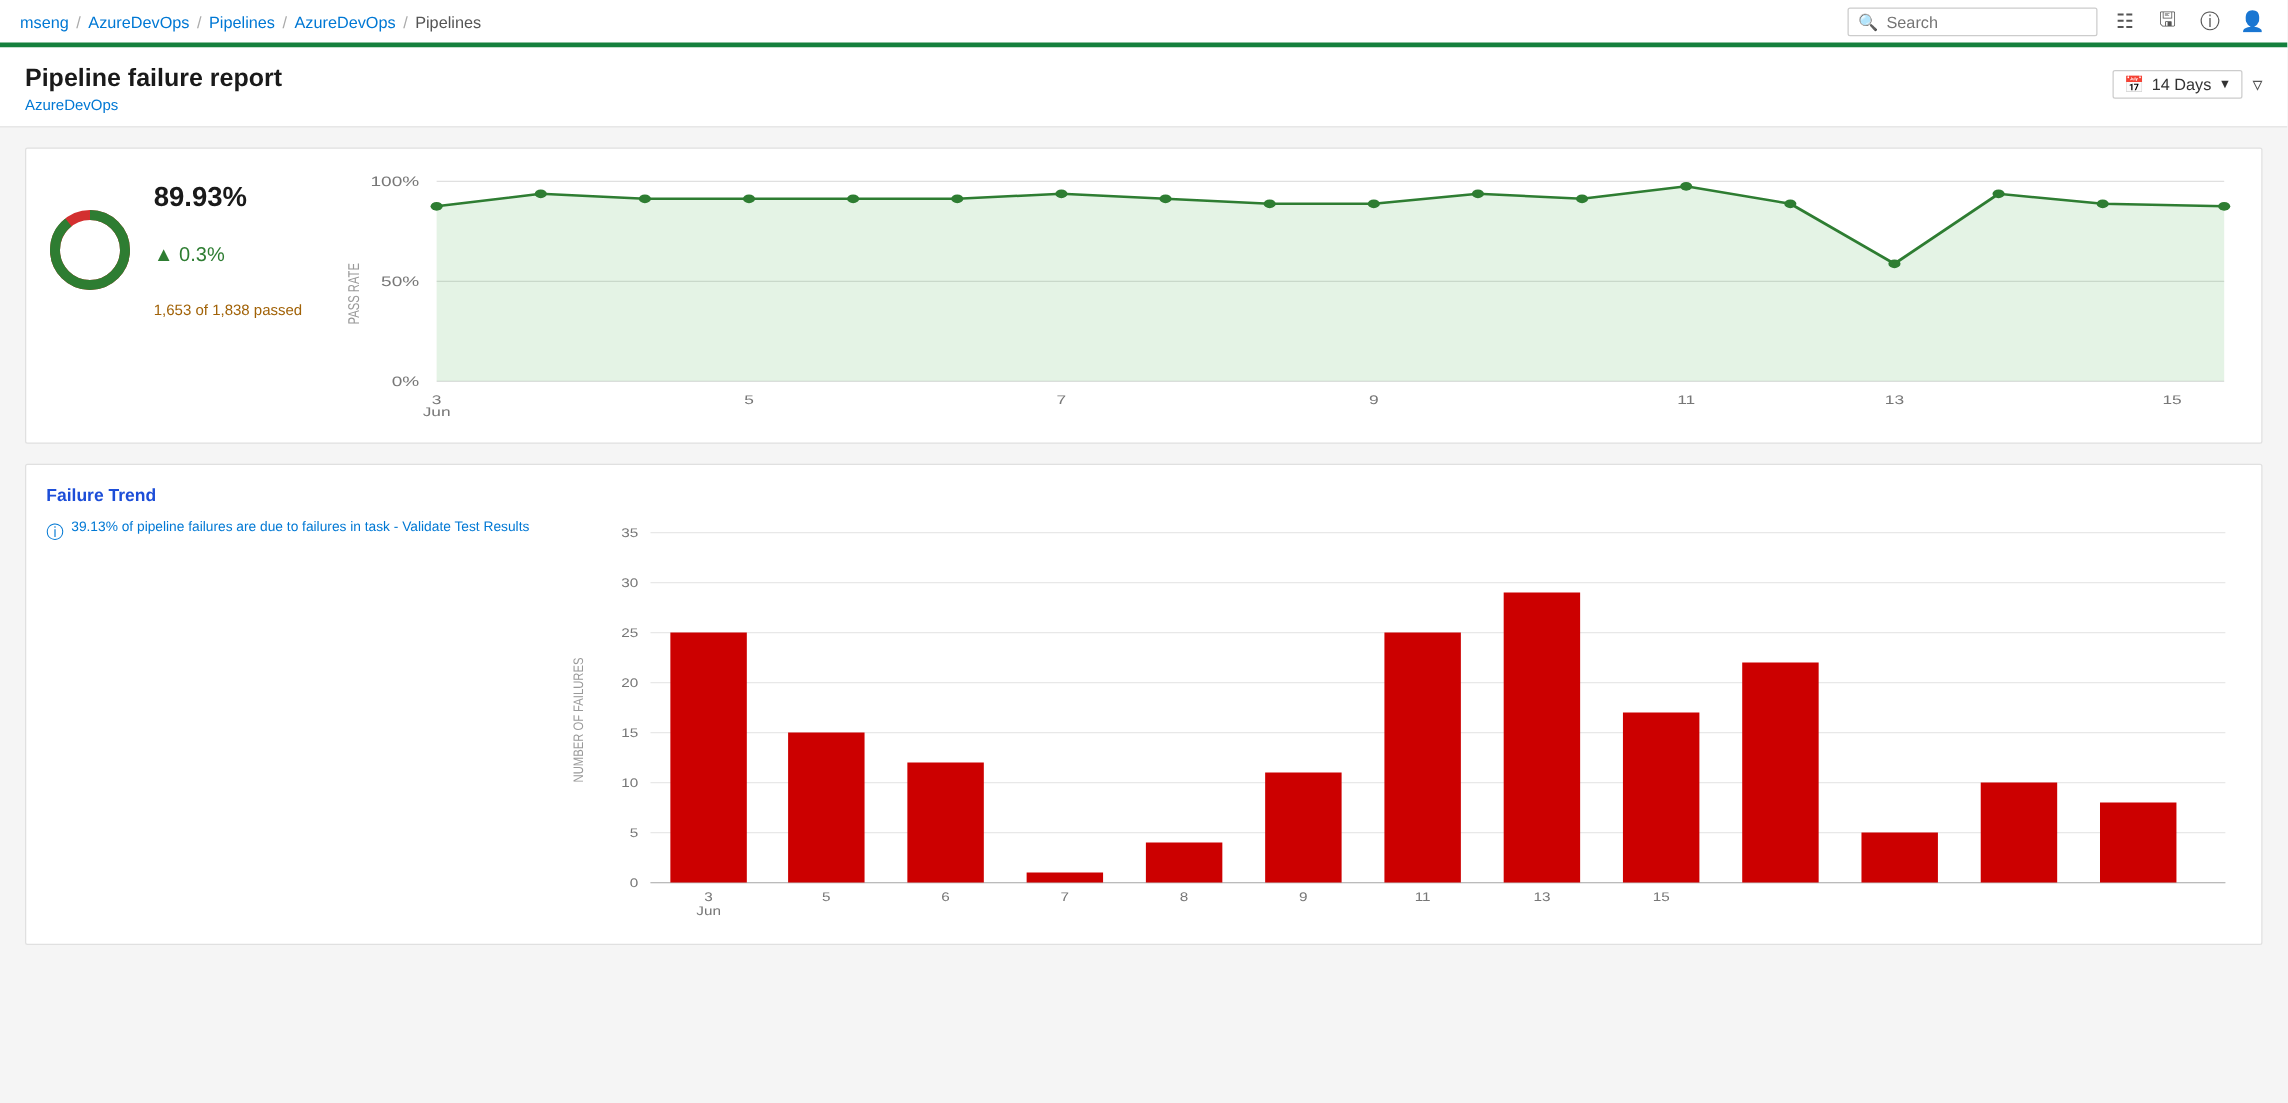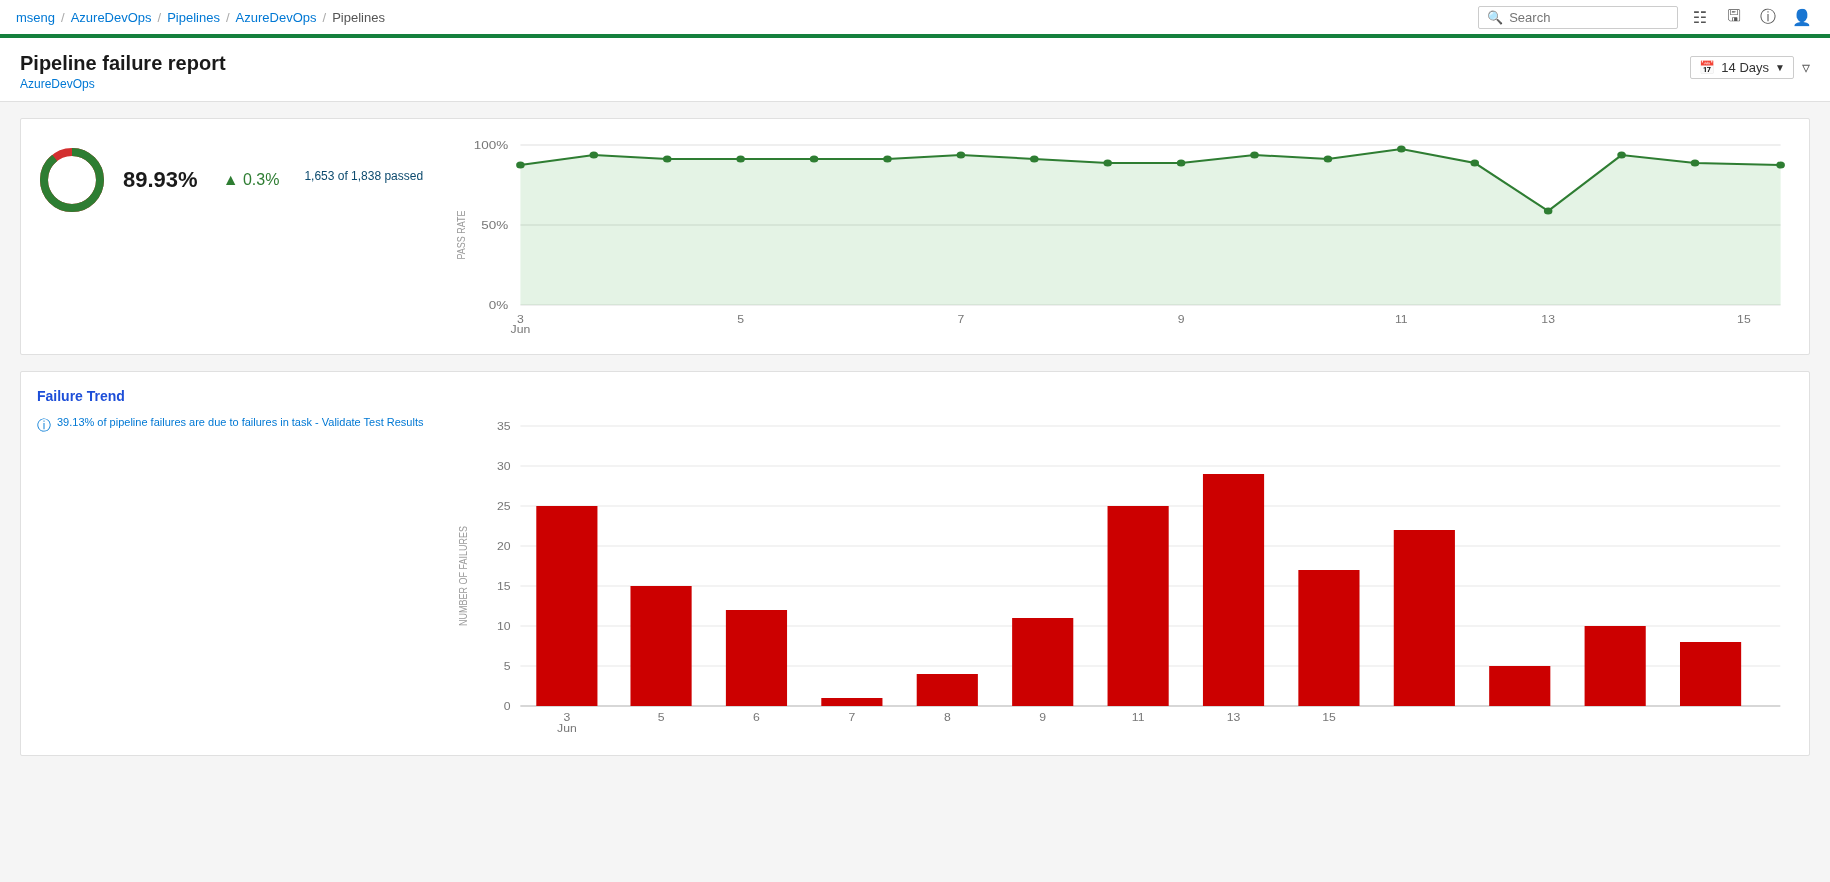--- a/index.html
+++ b/index.html
@@ -147,38 +147,38 @@
     .donut-chart {
       position: relative;
       width: 70px;
       height: 70px;
     }
     .donut-chart svg {
       transform: rotate(-90deg);
     }
     .rate-info {
       display: flex;
-      flex-direction: row;
+      flex-direction: column;
       gap: 25px;
     }
     .rate-percent {
       font-size: 22px;
       font-weight: 600;
       color: #1a1a1a;
     }
     .rate-change {
       font-size: 16px;
       color: #2e7d32;
       display: flex;
       align-items: center;
       gap: 2px;
     }
     .rate-passed {
       font-size: 12px;
-      color: #0c4a6e;
+      color: #a16207;
       margin-top: 2px;
     }
     
     .chart-container {
       flex: 1;
       position: relative;
       text-align: right;
     }
     .line-chart-svg {
       width: 100%;

